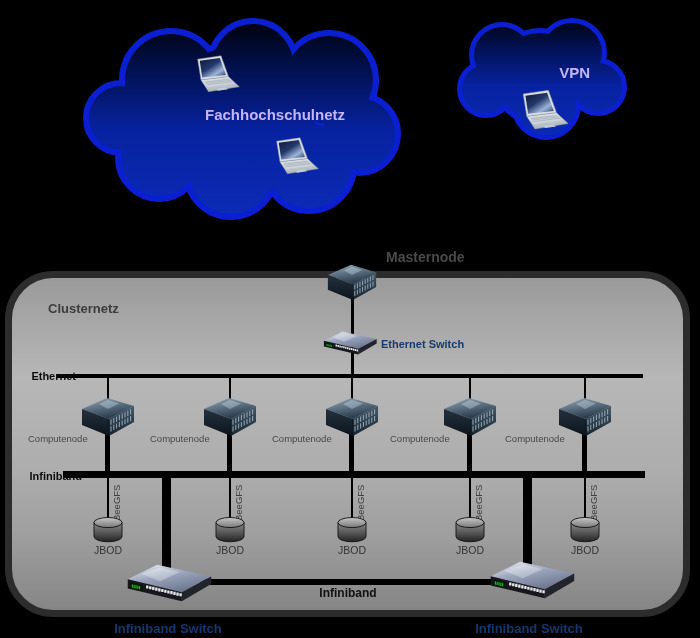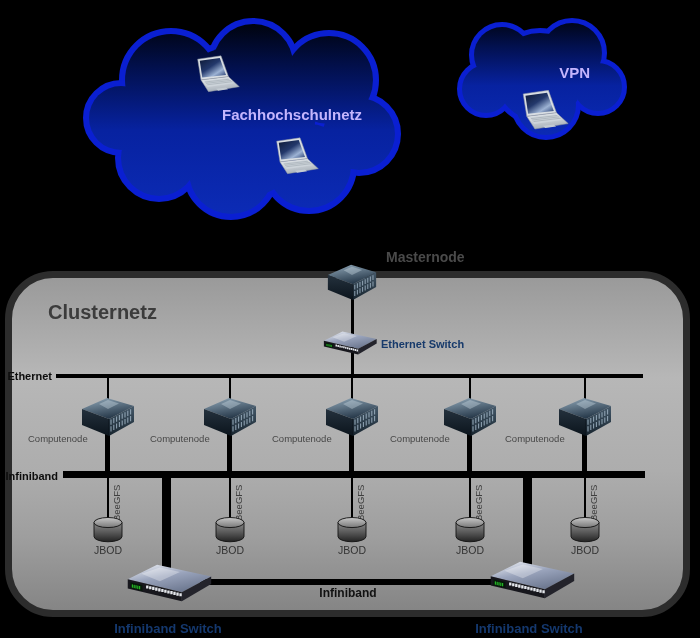--- a/index.html
+++ b/index.html
@@ -1,25 +1,25 @@
 <!DOCTYPE html>
 <html><head>
 <meta charset="utf-8">
 <style>
   html,body{margin:0;padding:0;background:#000;}
   .stage{position:relative;width:700px;height:638px;background:#000;overflow:hidden;
          font-family:"Liberation Sans",sans-serif;}
   .abs{position:absolute;}
-  .lbl{position:absolute;white-space:nowrap;}
+  .lbl{position:absolute;white-space:nowrap;margin-left:24px;}
   .vline,.hline{position:absolute;background:#000;}
   .cloud-label{position:absolute;color:#c4b5fd;font-weight:bold;font-size:15px;text-align:right;}
   .cluster-box{position:absolute;left:5px;top:271px;width:685px;height:346px;
       box-sizing:border-box;border:7px solid #2c2c2c;border-radius:48px;
       background:linear-gradient(180deg,#9a9a9a 0%,#b7b7b7 30%,#adadad 58%,#9e9e9e 78%,#858585 100%);}
-  .cluster-title{position:absolute;left:48px;top:301px;font-size:20px;font-weight:bold;color:#3c3c3c;}
+  .cluster-title{position:absolute;left:48px;top:301px;font-size:13px;font-weight:bold;color:#3c3c3c;}
   .bus-label{font-size:11px;font-weight:bold;color:#0d0d0d;text-align:right;}
   .node-label{position:absolute;font-size:9.5px;color:#474747;text-align:left;width:76px;}
   .beegfs{position:absolute;writing-mode:vertical-rl;transform:rotate(180deg);
           font-size:9.5px;color:#3f3f3f;height:40px;line-height:11px;}
   .jbod-label{position:absolute;font-size:10.5px;color:#333;width:48px;text-align:center;}
   .switch-label{position:absolute;font-size:11px;font-weight:bold;color:#173a6b;}
   .ibswitch-label{position:absolute;font-size:13px;font-weight:bold;color:#14386e;width:130px;text-align:center;}
   .master-label{position:absolute;font-size:14px;font-weight:bold;color:#4a4a4a;}
   .bottom-ib-label{position:absolute;font-size:12px;font-weight:bold;color:#111;width:130px;text-align:center;}
   svg{display:block;}
@@ -138,21 +138,21 @@
           <circle cx="86" cy="142" r="38"></circle>
           <circle cx="48" cy="102" r="32"></circle>
       </g>
     </svg>
     <svg class="abs" style="left:118px;top:39px;" width="50" height="40">
         <use href="#sym-laptop"></use>
       </svg>
     <svg class="abs" style="left:197px;top:120px;" width="50" height="42">
         <use href="#sym-laptop"></use>
       </svg>
-    <div class="cloud-label" style="left:89px;top:90px;width:200px;">Fachhochschulnetz</div>
+    <div class="cloud-label" style="left:72px;top:90px;width:200px;">Fachhochschulnetz</div>
   </div>
 
   <div class="abs" style="left:450px;top:13px;width:180px;height:132px;">
     <svg width="180" height="132" viewBox="0 0 180 132">
       <defs>
         <linearGradient id="gcB" x1="0" y1="0" x2="0" y2="132" gradientUnits="userSpaceOnUse">
           <stop offset="0" stop-color="#000103"></stop>
             <stop offset="0.25" stop-color="#02104e"></stop>
           <stop offset="0.55" stop-color="#0722a0"></stop>
             <stop offset="1" stop-color="#0c2cb8"></stop>

